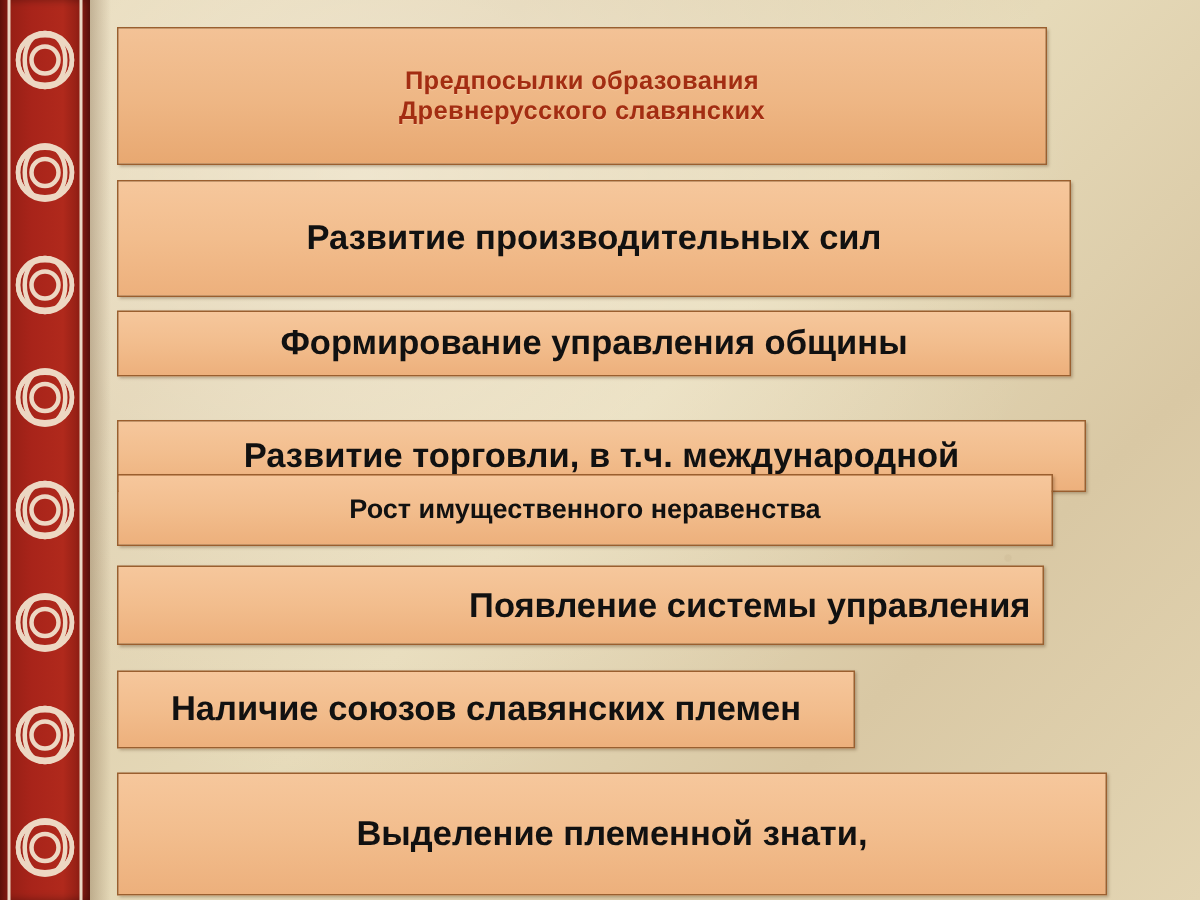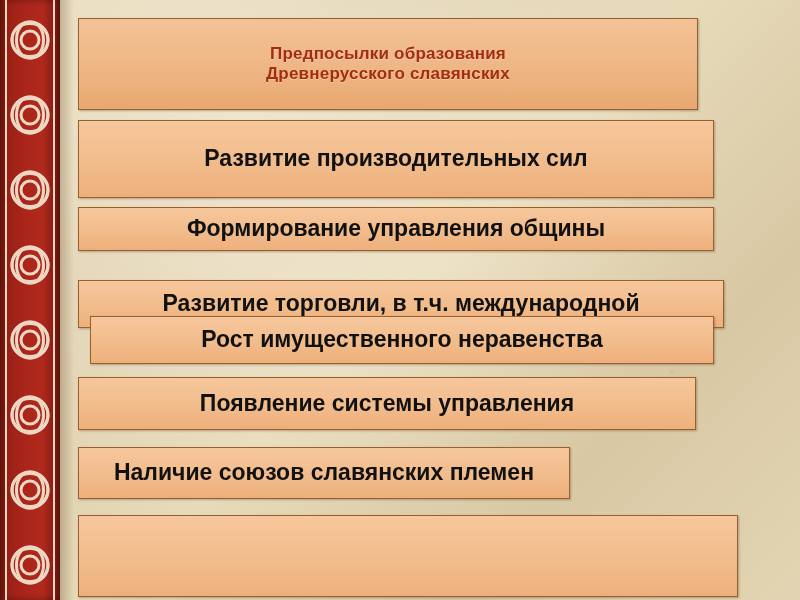--- a/index.html
+++ b/index.html
@@ -103,22 +103,22 @@
     letter-spacing: 0.2px;
     text-shadow: 0 1px 0 rgba(255,230,200,0.45);
   }
 
   .box .line { display: block; }
 
   .b1 { left: 4px;  top: 18px;  width: 620px; height: 92px; }
   .b2 { left: 4px;  top: 120px; width: 636px; height: 78px;  font-size: 23px; }
   .b3 { left: 4px;  top: 207px; width: 636px; height: 44px;  font-size: 23px; }
   .b4 { left: 4px;  top: 260px; width: 646px; height: 48px;  font-size: 23px; margin-top: 20px; }
-  .b5 { left: 16px;  top: 316px; width: 624px; height: 48px;  font-size: 23px; }
-  .b6 { left: 4px;  top: 377px; width: 618px; height: 53px;  font-size: 23px; }
+  .b5 { left: 4px;  top: 316px; width: 624px; height: 48px;  font-size: 18px; }
+  .b6 { left: 4px;  top: 377px; width: 618px; height: 53px;  font-size: 23px; justify-content: flex-end; }
   .b7 { left: 4px;  top: 447px; width: 492px; height: 52px;  font-size: 23px; }
   .b8 { left: 4px;  top: 515px; width: 660px; height: 82px;  font-size: 23px; }
 </style>
 </head>
 <body>
 
 <div id="slide">
 
   <div class="ornament-band">
     <div class="ornament-edge-left"></div>
@@ -221,17 +221,18 @@
     </div>
 
     <div class="box b7">
       <div>
         <span class="line">Наличие союзов славянских племен</span>
       </div>
     </div>
 
     <div class="box b8">
       <div>
+        <span class="line">Выделение племенной знати,</span>
       </div>
     </div>
 
   </div>
 </div>
 
 </body></html>

